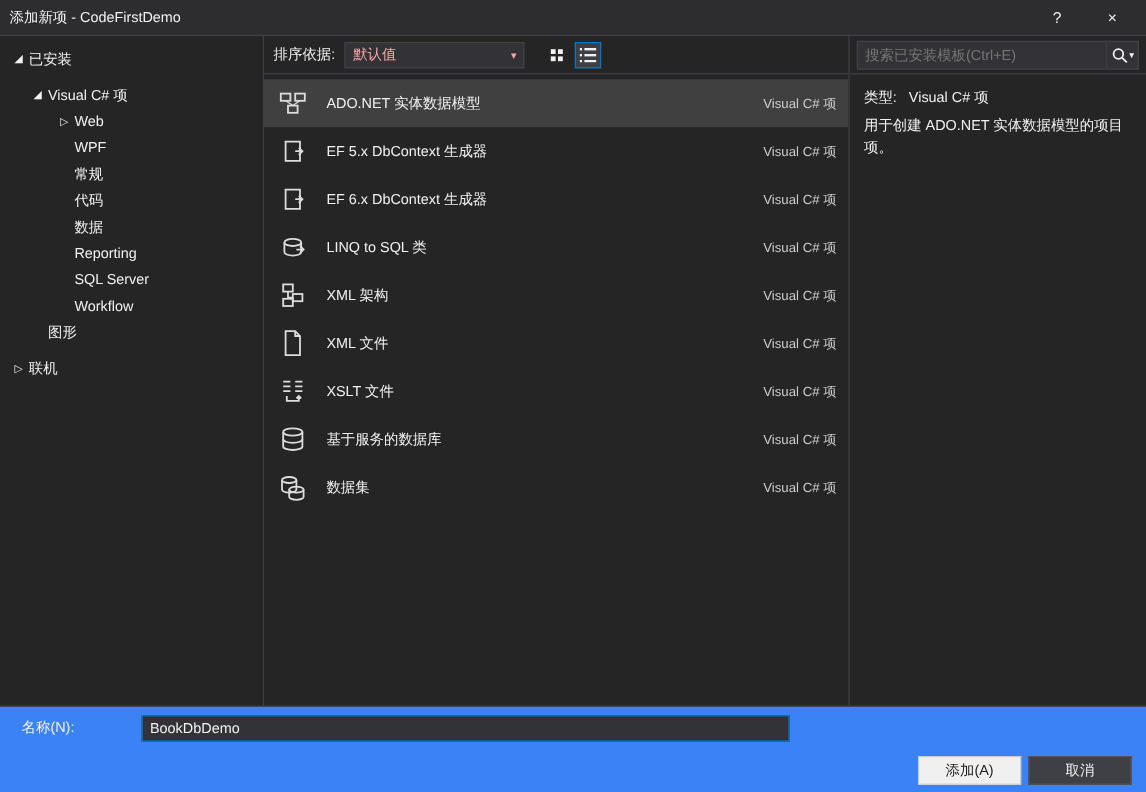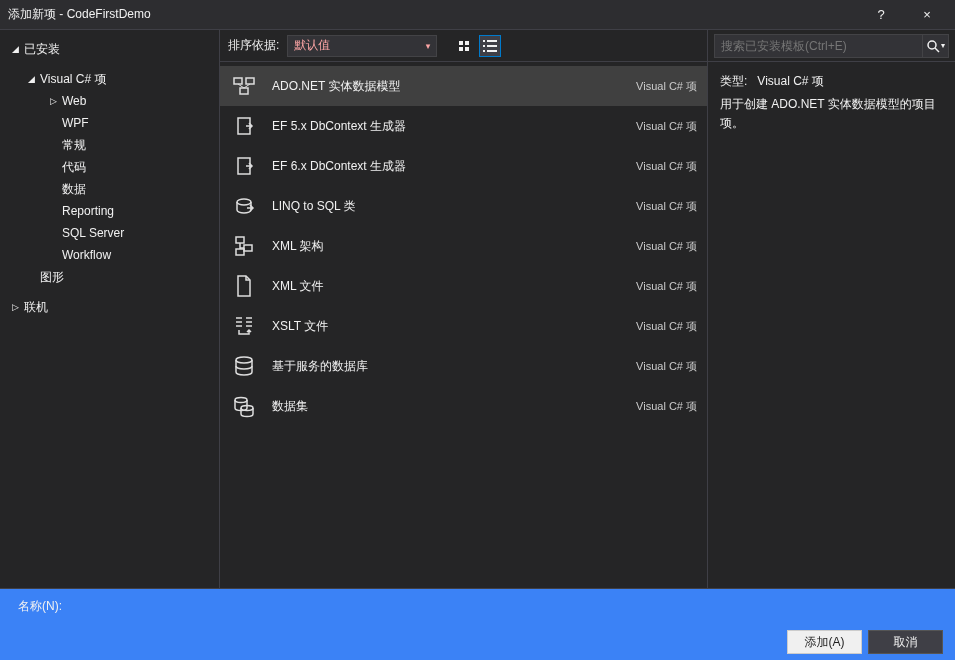--- a/index.html
+++ b/index.html
@@ -186,21 +186,21 @@
     }
     .button-row {
       display: flex;
       justify-content: flex-end;
       align-items: center;
       gap: 6px;
       padding: 0 12px;
       height: 36px;
     }
     .btn {
-      width: 75px; height: 24px;
+      width: 86px; height: 24px;
       background: #3f3f46;
       border: 1px solid #555;
       color: #f1f1f1;
       display: flex; align-items: center; justify-content: center;
       cursor: default;
     }
     .btn.primary { background: #f0f0f0; color: #1e1e1e; border: 1px solid #ccc; }
   </style>
 </head>
 <body>
@@ -420,20 +420,21 @@
         &nbsp;&nbsp;<span>Visual C# 项</span>
       </div>
       <div>用于创建 ADO.NET 实体数据模型的项目项。</div>
     </div>
   </div>
 </div>
 
 <div class="footer">
   <div class="name-row">
     <span class="name-label"><span>名称(N):</span></span>
+    <input class="name-input" value="BookDbDemo" style="">
   </div>
   <div class="button-row">
     <div class="btn primary">
         <span>添加(A)</span>
       </div>
     <div class="btn">
         <span>取消</span>
       </div>
   </div>
 </div>

